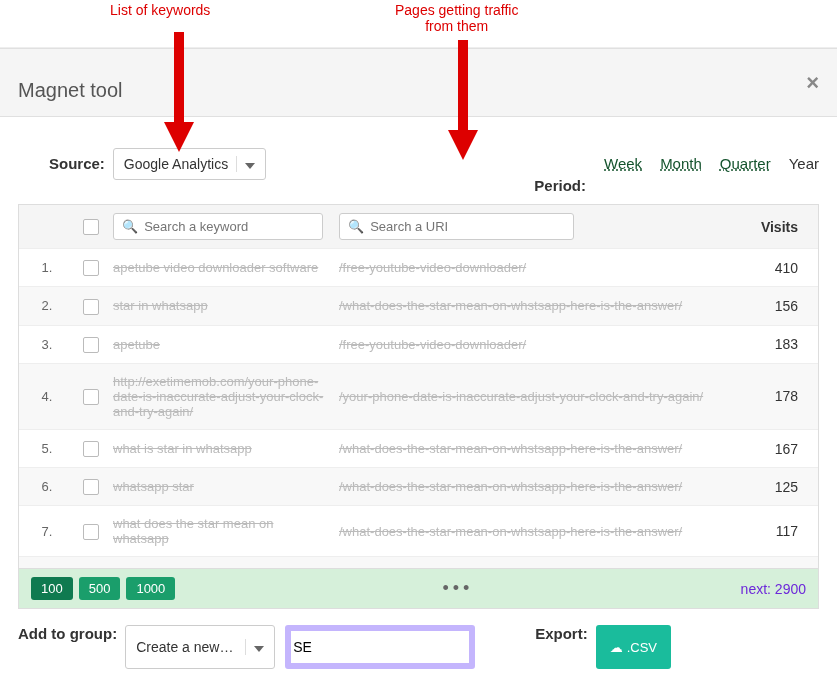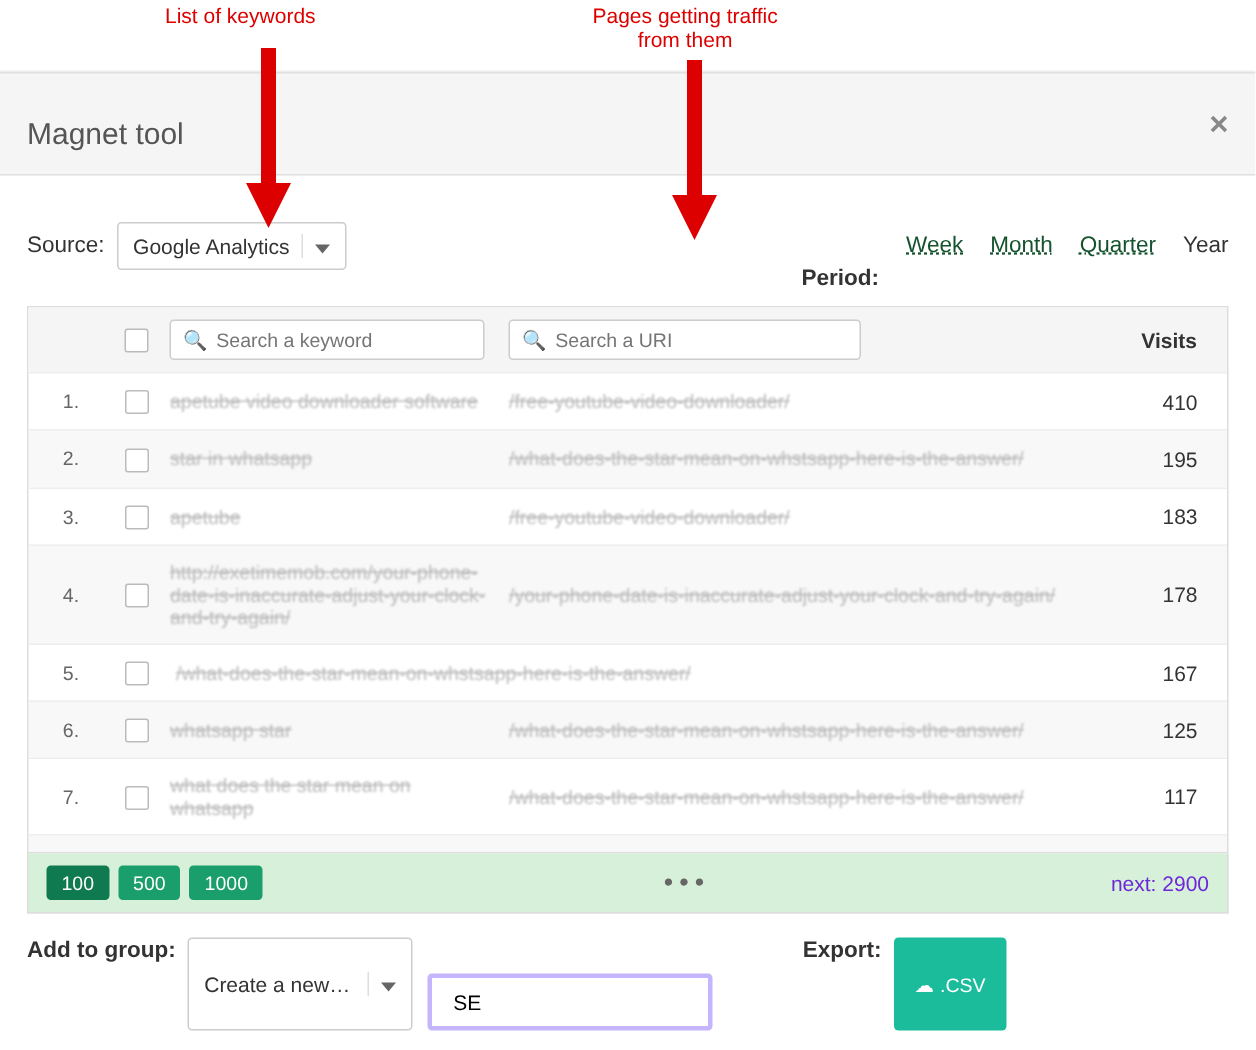--- a/index.html
+++ b/index.html
@@ -6,21 +6,21 @@
 body { font-family: -apple-system, "Segoe UI", Arial, sans-serif; font-size: 14px; color: #333; background: #fff; }
 .annotation { position: absolute; color: #d00; font-size: 14px; text-align: center; z-index: 100; }
 .arrow { position: absolute; width: 30px; height: 120px; z-index: 99; }
 .arrow svg { width: 100%; height: 100%; }
 .topbar { height: 48px; border-bottom: 1px solid #eee; }
 .modal-header { background: #f5f5f5; padding: 14px 18px; display: flex; justify-content: space-between; align-items: center; border-top: 1px solid #e0e0e0; border-bottom: 1px solid #e0e0e0; }
 .modal-title { font-size: 20px; font-weight: 400; color: #555; margin-top: 16px; }
 .close-x { font-size: 22px; color: #888; cursor: pointer; font-weight: bold; }
 .filters { padding: 16px 18px 10px; display: flex; justify-content: space-between; align-items: center; }
 .source-group { display: flex; align-items: center; gap: 8px; }
-.source-label { font-weight: normal; font-size: 15px; }
+.source-label { font-weight: bold; font-size: 15px; margin-left: 31px; }
 .dropdown { border: 1px solid #ccc; border-radius: 3px; padding: 7px 10px; display: inline-flex; align-items: center; gap: 8px; background: #fff; cursor: pointer; min-width: 140px; }
 .dropdown .caret-box { border-left: 1px solid #ddd; padding-left: 8px; margin-left: auto; }
 .caret { display: inline-block; width: 0; height: 0; border-left: 5px solid transparent; border-right: 5px solid transparent; border-top: 6px solid #666; }
 .period-group { display: flex; align-items: center; gap: 18px; font-size: 15px; }
 .period-lbl { font-weight: bold; margin-top: 44px; }
 .period-link { color: #14532d; text-decoration: underline dotted; cursor: pointer; }
 .period-year { color: #333; }
 .table-wrap { margin: 0 18px; border: 1px solid #ddd; }
 .thead { background: #f5f5f5; display: flex; align-items: center; padding: 8px 6px; }
 .col-idx { width: 44px; text-align: center; }
@@ -46,21 +46,21 @@
 .table-footer { background: #d6f0da; padding: 8px 12px; display: flex; align-items: center; justify-content: space-between; margin: 0 18px; border: 1px solid #ddd; border-top: none; }
 .pagesize { display: flex; gap: 6px; }
 .ps-btn { background: #1a9e6b; color: #fff; border: none; border-radius: 3px; padding: 4px 10px; font-size: 13px; cursor: pointer; }
 .ps-btn.dark { background: #0f7a50; }
 .dots { font-size: 18px; letter-spacing: 4px; color: #666; }
 .next-link { color: #6d28d9; font-size: 14px; }
 .below { padding: 16px 18px; display: flex; gap: 60px; }
 .below-col { display: flex; flex-direction: row; gap: 8px; }
 .below-label { font-weight: bold; font-size: 15px; }
 .below-row { display: flex; gap: 10px; }
-.txt-input { border: 3px solid #c4b5fd; border-radius: 3px; padding: 8px 14px; font-size: 14px; width: 190px; margin-top: 24px; }
+.txt-input { border: 6px solid #c4b5fd; border-radius: 3px; padding: 8px 2px; font-size: 14px; width: 190px; }
 .csv-btn { background: #1abc9c; color: #fff; border: none; border-radius: 3px; padding: 9px 14px; font-size: 13px; cursor: pointer; display: inline-flex; align-items: center; gap: 4px; }
 .modal-footer { background: #f5f5f5; border-top: 1px solid #e0e0e0; padding: 14px 18px; display: flex; justify-content: flex-end; gap: 12px; margin-top: 20px; }
 .footer-btn { border: none; border-radius: 3px; padding: 9px 28px; font-size: 14px; cursor: pointer; }
 .import-btn { background: #c8c8c8; color: #fff; }
 .cancel-btn { background: #b0b0b0; color: #fff; }
 </style>
 </head>
 <body>
 
 <div class="annotation" style="left:110px; top:2px;">List of keywords</div>
@@ -125,39 +125,40 @@
         <div class="chkcell"><span class="chk"></span></div>
         <div class="kw"><span class="blur">apetube video downloader software</span></div>
         <div class="uri"><a href="#" class="blur">/free-youtube-video-downloader/</a></div>
         <div class="visits">410</div>
       </div>
       <div class="row">
         <div class="idx">2.</div>
         <div class="chkcell"><span class="chk"></span></div>
         <div class="kw"><span class="blur">star in whatsapp</span></div>
         <div class="uri"><a href="#" class="blur">/what-does-the-star-mean-on-whstsapp-here-is-the-answer/</a></div>
-        <div class="visits">195</div>
+        <div class="visits">156</div>
       </div>
       <div class="row">
         <div class="idx">3.</div>
         <div class="chkcell"><span class="chk"></span></div>
         <div class="kw"><span class="blur">apetube</span></div>
         <div class="uri"><a href="#" class="blur">/free-youtube-video-downloader/</a></div>
         <div class="visits">183</div>
       </div>
       <div class="row">
         <div class="idx">4.</div>
         <div class="chkcell"><span class="chk"></span></div>
         <div class="kw"><span class="blur">http://exetimemob.com/your-phone-date-is-inaccurate-adjust-your-clock-and-try-again/</span></div>
         <div class="uri"><a href="#" class="blur">/your-phone-date-is-inaccurate-adjust-your-clock-and-try-again/</a></div>
         <div class="visits">178</div>
       </div>
       <div class="row">
         <div class="idx">5.</div>
         <div class="chkcell"><span class="chk"></span></div>
+        <div class="kw"><span class="blur">what is star in whatsapp</span></div>
         <div class="uri"><a href="#" class="blur">/what-does-the-star-mean-on-whstsapp-here-is-the-answer/</a></div>
         <div class="visits">167</div>
       </div>
       <div class="row">
         <div class="idx">6.</div>
         <div class="chkcell"><span class="chk"></span></div>
         <div class="kw"><span class="blur">whatsapp star</span></div>
         <div class="uri"><a href="#" class="blur">/what-does-the-star-mean-on-whstsapp-here-is-the-answer/</a></div>
         <div class="visits">125</div>
       </div>

